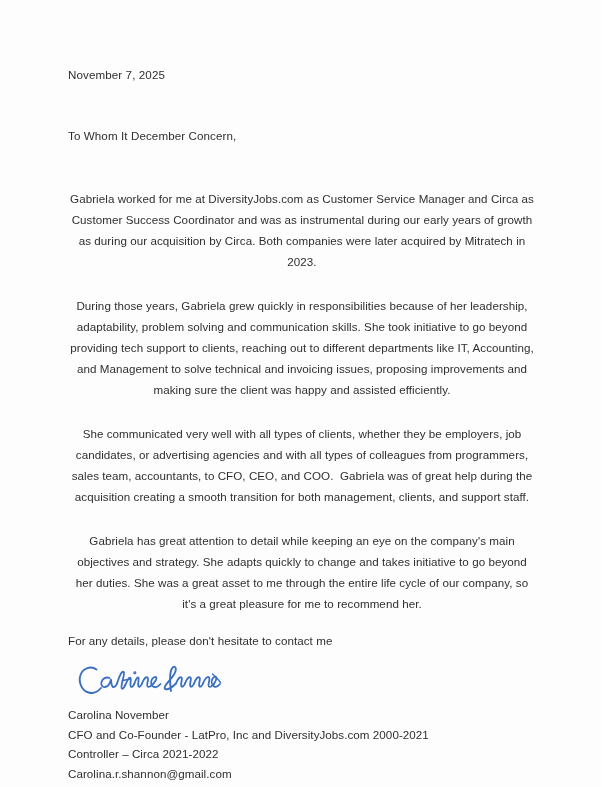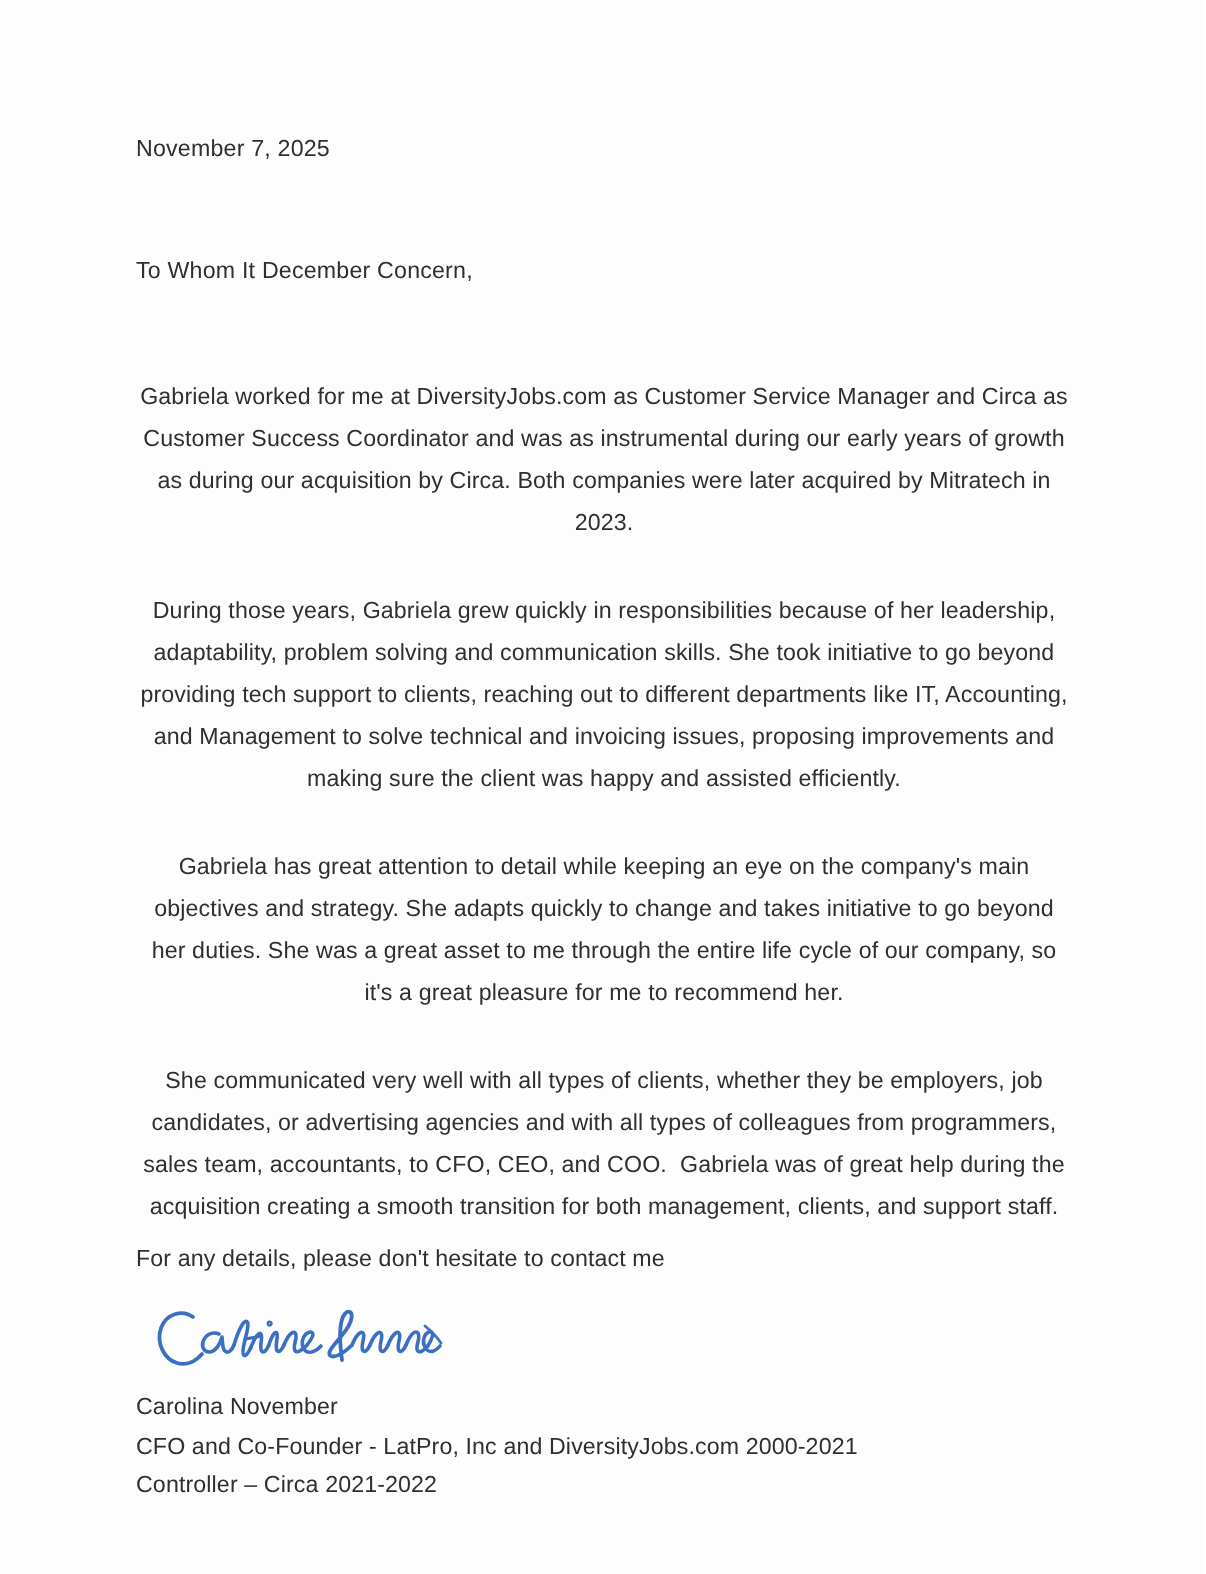--- a/index.html
+++ b/index.html
@@ -52,21 +52,21 @@
     margin-top: 42px;
   }
   .para-gap {
     margin-top: 23px;
   }
   .closing-line {
     font-size: 11.6px;
     color: #2f2f2f;
     line-height: 21px;
     letter-spacing: 0.06px;
-    margin: 5px 0 0 0;
+    margin: 16px 0 0 0;
   }
   .signature-wrap {
     margin-top: 10px;
     height: 42px;
     padding-left: 8px;
   }
   .signature-wrap svg {
     display: block;
   }
   .signature-block {
@@ -87,23 +87,23 @@
   <div class="doc-body">
 
     <p class="letter-date">November 7, 2025</p>
 
     <p class="salutation">To Whom It December Concern,</p>
 
     <p class="para para-first">Gabriela worked for me at DiversityJobs.com as Customer Service Manager and Circa as Customer Success Coordinator and was as instrumental during our early years of growth as during our acquisition by Circa. Both companies were later acquired by Mitratech in 2023.</p>
 
     <p class="para para-gap">During those years, Gabriela grew quickly in responsibilities because of her leadership, adaptability, problem solving and communication skills. She took initiative to go beyond providing tech support to clients, reaching out to different departments like IT, Accounting, and Management to solve technical and invoicing issues, proposing improvements and making sure the client was happy and assisted efficiently.</p>
 
+    <p class="para para-gap">She communicated very well with all types of clients, whether they be employers, job candidates, or advertising agencies and with all types of colleagues from programmers, sales team, accountants, to CFO, CEO, and COO.  Gabriela was of great help during the acquisition creating a smooth transition for both management, clients, and support staff.</p>
+
     <p class="para para-gap">Gabriela has great attention to detail while keeping an eye on the company's main objectives and strategy. She adapts quickly to change and takes initiative to go beyond her duties. She was a great asset to me through the entire life cycle of our company, so it's a great pleasure for me to recommend her.</p>
-
-    <p class="para para-gap">She communicated very well with all types of clients, whether they be employers, job candidates, or advertising agencies and with all types of colleagues from programmers, sales team, accountants, to CFO, CEO, and COO.  Gabriela was of great help during the acquisition creating a smooth transition for both management, clients, and support staff.</p>
 
     <p class="closing-line">For any details, please don't hesitate to contact me</p>
 
     <div class="signature-wrap">
       <svg width="148" height="40" viewBox="0 0 148 40" fill="none" xmlns="http://www.w3.org/2000/svg">
         <g stroke="#3b6fc2" stroke-linecap="round" stroke-linejoin="round" fill="none">
           <path d="M20.5 8.5 C15 4.5, 7 7, 4.5 14 C2 21.5, 6 29.5, 12.5 31.5 C17.5 33, 22 30.5, 25 27" stroke-width="1.9"></path>
           <path d="M33.5 17 C30 15.5, 26.5 17.5, 25.5 21 C24.7 23.8, 26.3 26.3, 29 26 C32 25.6, 34.2 21.8, 35 18.5 C35.4 21.5, 35 24, 36.5 25.5 C38 27, 40 25.2, 41 22.5" stroke-width="1.8"></path>
           <path d="M41 22.5 C42.2 18.5, 43.5 15, 45 12.5 C46 10.8, 47.2 10.2, 47.8 11.2 C48.5 12.5, 47.5 16, 46.5 20 C45.6 23.6, 45 26.5, 45.8 27.5 C46.6 28.4, 48 26.8, 49.3 24" stroke-width="1.8"></path>
           <path d="M46.5 19.5 L53.5 18.3" stroke-width="1.5"></path>
@@ -120,16 +120,17 @@
           <path d="M138 22.8 C139.8 20, 140.8 17.5, 140 16.3 C139.3 15.2, 137.2 16, 136.2 18.3 C135.2 20.6, 135.8 23.8, 137.8 25.2 C139.5 26.4, 142 25.5, 144 23" stroke-width="1.8"></path>
           <path d="M136.5 13 C139.5 15.5, 142.5 18.5, 144.5 21.5" stroke-width="1.4"></path>
         </g>
       </svg>
     </div>
 
     <div class="signature-block">
       <p class="sig-line">Carolina November</p>
       <p class="sig-line">CFO and Co-Founder - LatPro, Inc and DiversityJobs.com 2000-2021</p>
       <p class="sig-line">Controller – Circa 2021-2022</p>
+      <p class="sig-line">Carolina.r.shannon@gmail.com</p>
     </div>
 
   </div>
 </div>
 
 </body></html>

